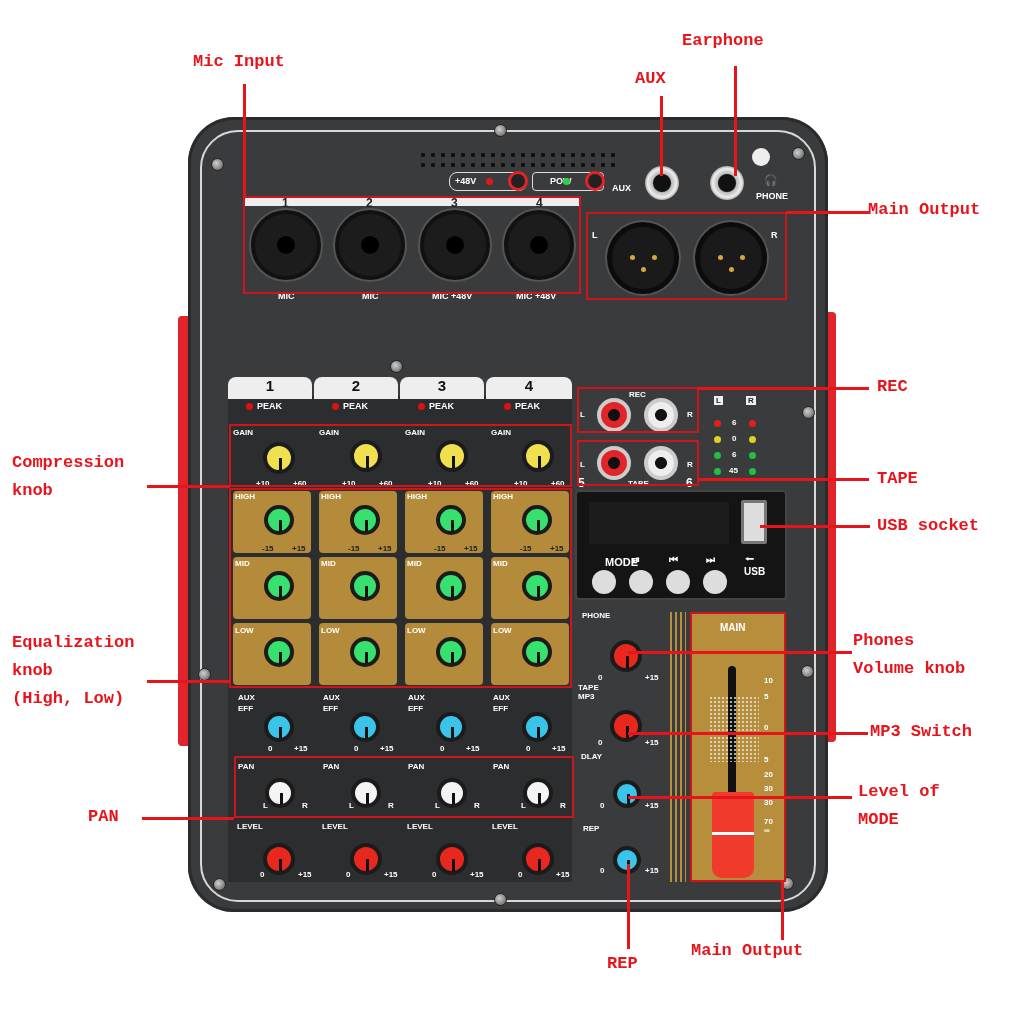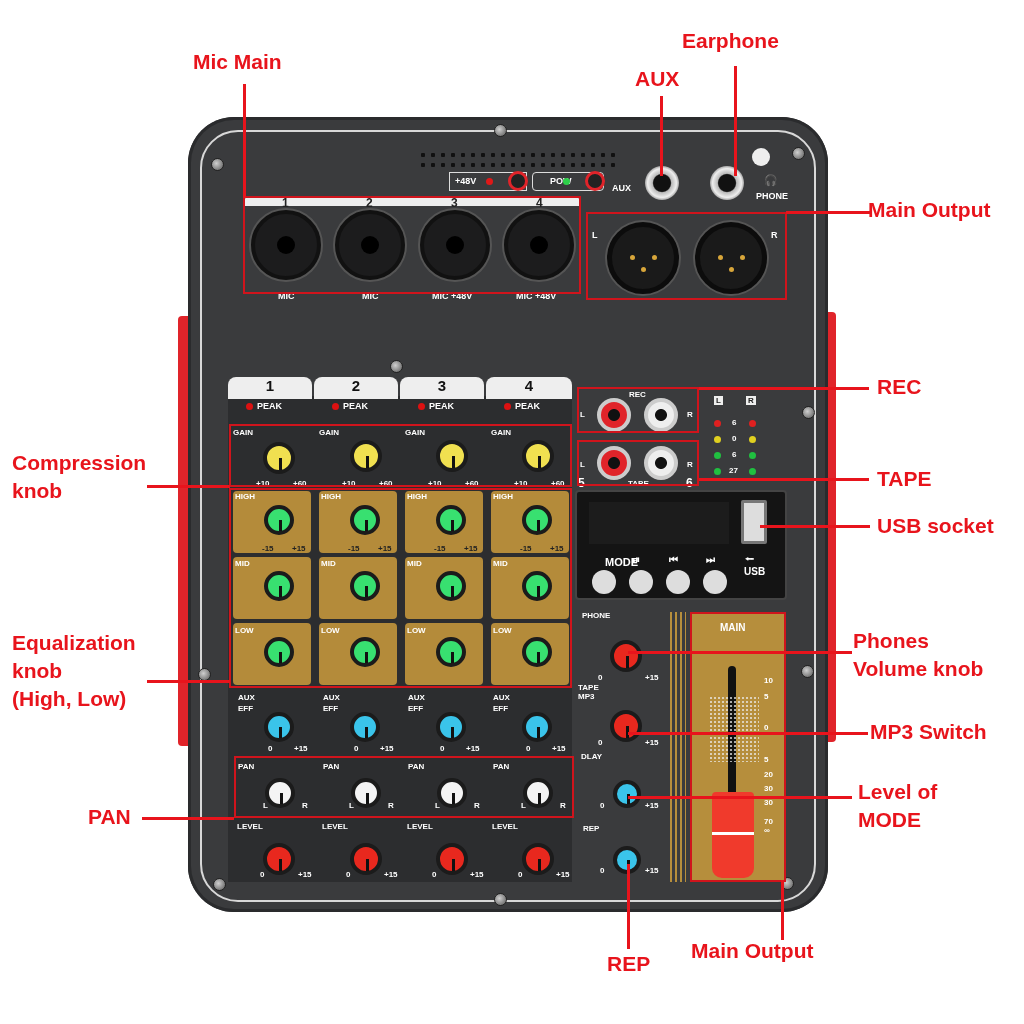--- a/index.html
+++ b/index.html
@@ -1,17 +1,17 @@
 <!DOCTYPE html>
 <html><head>
 <meta charset="utf-8">
 <style>
   *{box-sizing:border-box;margin:0;padding:0}
   body{width:1024px;height:1024px;background:#fff;position:relative;overflow:hidden;font-family:"Liberation Sans",sans-serif}
-  .callout{position:absolute;color:#e8141c;font-weight:bold;font-size:21px;line-height:28px;font-family:Liberation Sans, sans-serif;white-space:pre}
+  .callout{position:absolute;color:#e8141c;font-weight:bold;font-size:17px;line-height:28px;font-family:Liberation Mono, monospace;white-space:pre}
   .line{position:absolute;background:#e8141c}
   .hbox{position:absolute;border:2px solid #d0141c}
   .mixer{position:absolute;left:188px;top:117px;width:640px;height:795px;background:#3a3b3d;border-radius:46px;box-shadow:inset 0 0 0 3px #2a2b2d}
   .mixer-inner{position:absolute;left:200px;top:130px;width:616px;height:772px;border:2px solid #d8d8d8;border-radius:38px}
   .side-rail{position:absolute;background:#e0242a;border-radius:4px}
   .screw{position:absolute;width:13px;height:13px;border-radius:50%;background:radial-gradient(circle at 40% 40%,#cfcfcf,#555);border:1px solid #222}
   .grill{position:absolute;left:418px;top:150px;width:200px;height:20px;background-image:radial-gradient(circle,#111 2px,transparent 2.5px);background-size:10px 10px}
   .small{position:absolute;color:#fff;font-size:9px;font-weight:bold}
   .combo{position:absolute;width:70px;height:70px;border-radius:50%;background:#1c1c1d;border:4px solid #111;box-shadow:0 0 0 2px #555}
   .combo::after{content:"";position:absolute;left:22px;top:22px;width:18px;height:18px;background:#000;border-radius:50%}
@@ -45,21 +45,21 @@
 <div class="screw" style="left:198px;top:668px"></div>
 <div class="screw" style="left:801px;top:665px"></div>
 <div class="screw" style="left:213px;top:878px"></div>
 <div class="screw" style="left:494px;top:893px"></div>
 <div class="screw" style="left:781px;top:877px"></div>
 <div class="screw" style="left:390px;top:360px"></div>
 <div class="screw" style="left:802px;top:406px"></div>
 
 <div class="grill"></div>
 
-<div style="position:absolute;left:449px;top:172px;width:78px;height:19px;border:1px solid #ddd;border-radius:0">
+<div style="position:absolute;left:449px;top:172px;width:78px;height:19px;border:1px solid #ddd;border-radius:8px">
   <span class="small" style="left:5px;top:3px">+48V</span>
   <span class="led" style="position:absolute;left:36px;top:5px;background:#e01818"></span>
   <span style="position:absolute;left:58px;top:-2px;width:20px;height:20px;border-radius:50%;background:#222;border:3px solid #e0242a"></span>
 </div>
 <div style="position:absolute;left:532px;top:172px;width:72px;height:19px;border:1px solid #ddd;border-radius:4px">
   <span class="small" style="left:17px;top:3px">POW</span>
   <span class="led" style="position:absolute;left:30px;top:5px;background:#2ed04a"></span>
   <span style="position:absolute;left:52px;top:-2px;width:20px;height:20px;border-radius:50%;background:#222;border:3px solid #e0242a"></span>
 </div>
 
@@ -289,21 +289,21 @@
   <span class="led" style="position:absolute;left:714px;top:420px;background:#e02020"></span>
   <span class="klab" style="left:732px;top:418px">6</span>
   <span class="led" style="position:absolute;left:749px;top:420px;background:#e02020"></span>
   <span class="led" style="position:absolute;left:714px;top:436px;background:#e0d020"></span>
   <span class="klab" style="left:732px;top:434px">0</span>
   <span class="led" style="position:absolute;left:749px;top:436px;background:#e0d020"></span>
   <span class="led" style="position:absolute;left:714px;top:452px;background:#20c040"></span>
   <span class="klab" style="left:732px;top:450px">6</span>
   <span class="led" style="position:absolute;left:749px;top:452px;background:#20c040"></span>
   <span class="led" style="position:absolute;left:714px;top:468px;background:#20c040"></span>
-  <span class="klab" style="left:729px;top:466px">27</span>
+  <span class="klab" style="left:729px;top:466px">45</span>
   <span class="led" style="position:absolute;left:749px;top:468px;background:#20c040"></span>
 </div>
 
 <div class="lcd">
   <div style="position:absolute;left:12px;top:10px;width:140px;height:42px;background:#1c1c1c"></div>
   <div style="position:absolute;left:164px;top:8px;width:26px;height:44px;background:#ddd;border:3px solid #777;border-radius:2px"></div>
   <span class="klab" style="left:168px;top:58px;font-size:12px">⭪</span>
   <span class="klab" style="left:167px;top:74px;font-size:10px">USB</span>
   <span class="klab" style="left:28px;top:64px;font-size:11px">MODE</span>
   <span class="klab" style="left:55px;top:62px;font-size:10px">⏯</span>
@@ -349,21 +349,21 @@
   <span class="klab" style="left:72px;top:156px">20</span>
   <span class="klab" style="left:72px;top:170px">30</span>
   <span class="klab" style="left:72px;top:184px">30</span>
   <span class="klab" style="left:72px;top:203px">70</span>
   <span class="klab" style="left:72px;top:212px">∞</span>
   <div style="position:absolute;left:20px;top:178px;width:42px;height:86px;background:#f03a2c;border-radius:4px 4px 10px 10px">
       <div style="position:absolute;left:0;top:40px;width:42px;height:3px;background:#fff"></div>
     </div>
 </div>
 
-<div class="callout" style="left:193px;top:48px">Mic Main</div>
+<div class="callout" style="left:193px;top:48px">Mic Input</div>
 <div class="callout" style="left:682px;top:27px">Earphone</div>
 <div class="callout" style="left:635px;top:65px">AUX</div>
 <div class="callout" style="left:868px;top:196px">Main Output</div>
 <div class="callout" style="left:877px;top:373px">REC</div>
 <div class="callout" style="left:12px;top:449px">Compression
 knob</div>
 <div class="callout" style="left:877px;top:465px">TAPE</div>
 <div class="callout" style="left:877px;top:512px">USB socket</div>
 <div class="callout" style="left:12px;top:629px">Equalization
 knob

